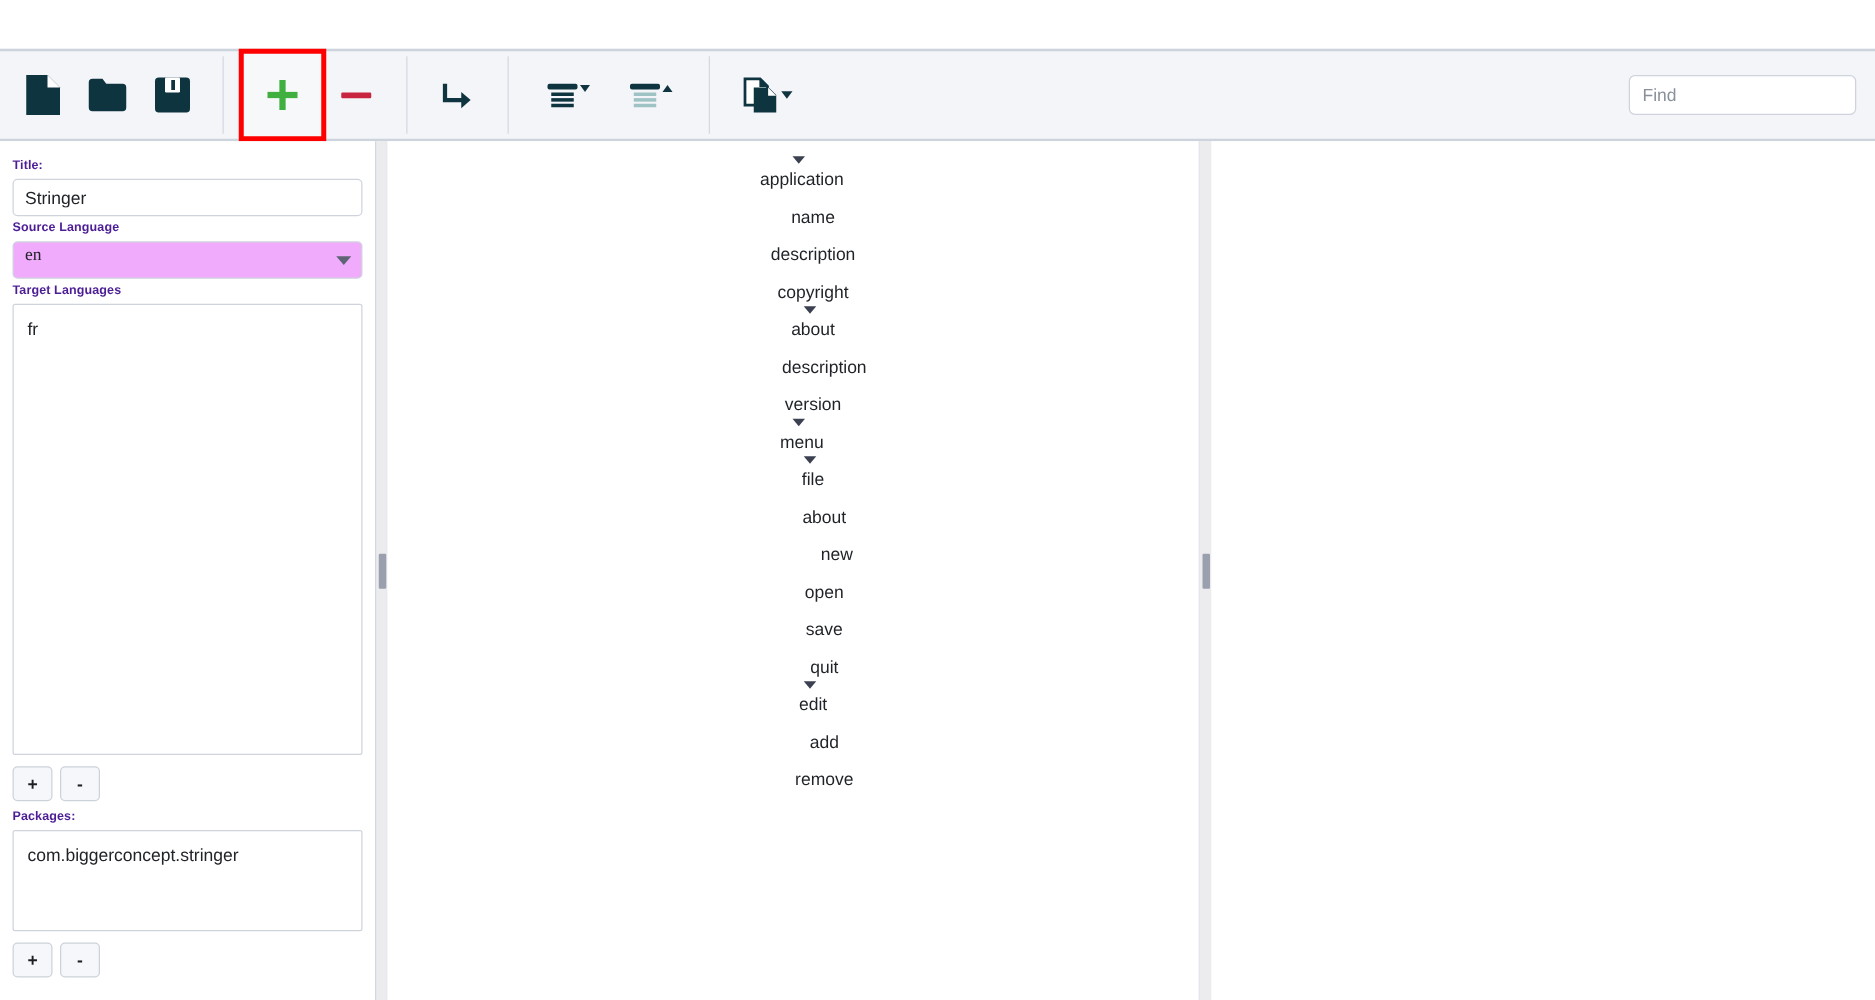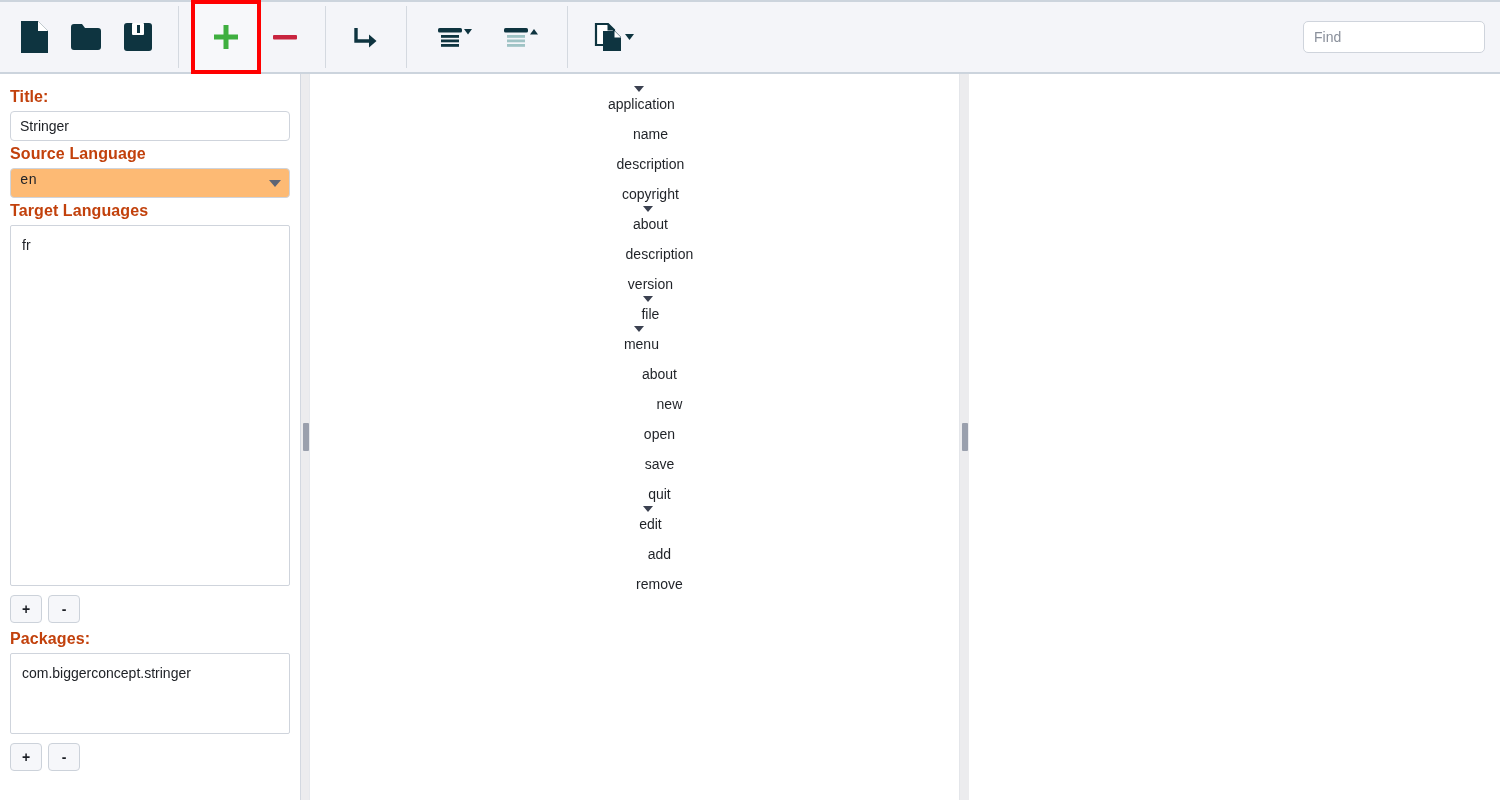--- a/index.html
+++ b/index.html
@@ -26,20 +26,21 @@
   .toolbar {
     height: 74px;
     min-height: 74px;
     background: #f4f5f9;
     border-top: 2px solid #ccd4dd;
     border-bottom: 2px solid #ccd4dd;
     display: flex;
     align-items: center;
     padding: 0 0 0 8px;
     position: relative;
+    margin-top: 39px;
   }
   .tb-group {
     display: flex;
     align-items: center;
     height: 100%;
   }
   .tb-sep {
     width: 1px;
     height: 62px;
     background: #d4d9e0;
@@ -98,23 +99,23 @@
   
   .left-panel {
     width: 300px;
     min-width: 300px;
     background: #ffffff;
     padding: 10px 10px 0 10px;
     overflow: hidden;
     position: relative;
   }
   .field-label {
-    font-size: 16px;
+    font-size: 10px;
     font-weight: bold;
-    color: #c2410c;
+    color: #4c1d95;
     margin: 4px 0 5px 0;
     letter-spacing: 0.1px;
   }
   .text-input {
     width: 280px;
     height: 30px;
     border: 1px solid #cfd4dc;
     border-radius: 4px;
     background: #ffffff;
     font-family: "Liberation Sans", sans-serif;
@@ -123,22 +124,22 @@
     padding: 0 9px;
     outline: none;
     display: block;
   }
   .select-wrap { position: relative; width: 280px; }
   .select-input {
     width: 280px;
     height: 30px;
     border: 1px solid #cfd4dc;
     border-radius: 4px;
-    background: #fdba74;
-    font-family: Liberation Mono, monospace;
+    background: #f0abfc;
+    font-family: Liberation Serif, serif;
     font-size: 14px;
     color: #202328;
     padding: 0 26px 6px 9px;
     outline: none;
     -webkit-appearance: none;
     appearance: none;
     display: block;
     line-height: 28px;
   }
   .select-arrow {
@@ -433,32 +434,32 @@
             <span>about</span>
           </div>
           <div class="tree-row" style="padding-left: 50px;">
             <span class="tw empty"></span>
             <span>description</span>
           </div>
           <div class="tree-row" style="padding-left: 32px;">
             <span class="tw empty"></span>
             <span>version</span>
           </div>
-          <div class="tree-row" style="padding-left: 32px;">
-            <span class="tw">
-              <span class="tri"></span>
-            </span>
-            <span>file</span>
-          </div>
           <div class="tree-row" style="padding-left: 14px;">
             <span class="tw">
               <span class="tri"></span>
             </span>
             <span>menu</span>
           </div>
+          <div class="tree-row" style="padding-left: 32px;">
+            <span class="tw">
+              <span class="tri"></span>
+            </span>
+            <span>file</span>
+          </div>
           <div class="tree-row" style="padding-left: 50px;">
             <span class="tw empty"></span>
             <span>about</span>
           </div>
           <div class="tree-row" style="padding-left: 70px;">
             <span class="tw empty"></span>
             <span>new</span>
           </div>
           <div class="tree-row" style="padding-left: 50px; text-align: center;">
             <span class="tw empty"></span>

